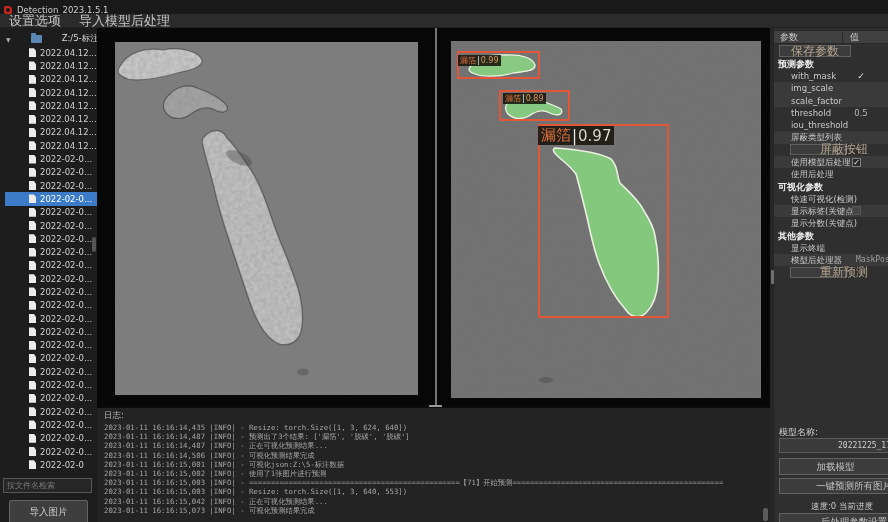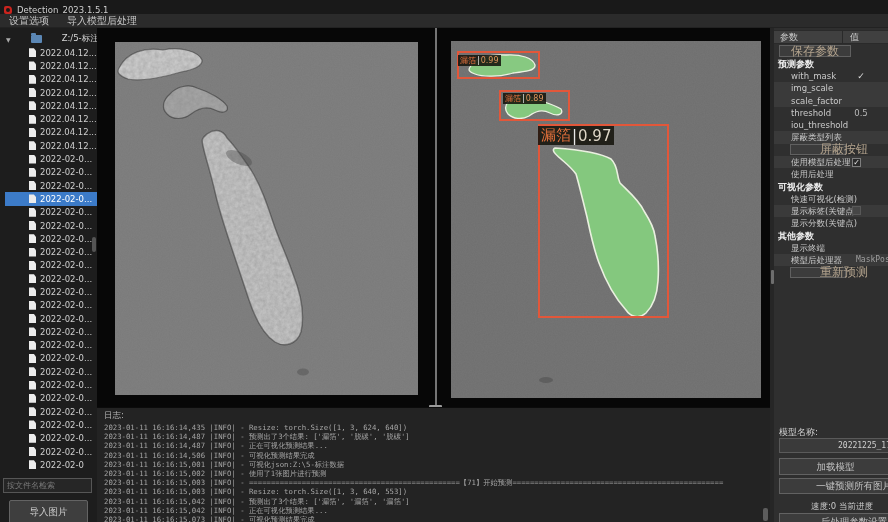--- a/index.html
+++ b/index.html
@@ -7,21 +7,21 @@
   *{box-sizing:border-box;}
   
   .titlebar{position:absolute;left:0;top:0;width:888px;height:20px;background:#191919;
     display:flex;align-items:center;gap:5px;padding-left:4px;}
   .logo{width:8px;height:8px;background:#c9241e;border-radius:2px 4px 2px 2px;position:relative;}
   .logo:after{content:"";position:absolute;left:2px;top:2px;width:4px;height:4px;background:#191919;border-radius:50%;}
   .title-text{font-size:8.5px;color:#cfcfcf;}
   
   .menubar{position:absolute;left:0;top:14px;width:888px;height:14px;background:#2b2b2b;
     display:flex;border-bottom:1px solid #222;}
-  .menu-item{font-size:10px;color:#c6c6c6;line-height:14px;padding:0 9px;cursor:default;}
+  .menu-item{font-size:13px;color:#c6c6c6;line-height:14px;padding:0 9px;cursor:default;}
   
   .sidebar{position:absolute;left:0;top:28px;width:97px;height:494px;background:#1d1d1d;overflow:hidden;}
   .tree{position:absolute;left:0;top:4px;width:97px;}
   .tree-root{display:flex;align-items:center;height:14px;gap:20px;padding-left:6px;color:#d8d8d8;font-size:8.5px;white-space:nowrap;}
   .arrow{font-size:6px;color:#aaa;transform:translateY(-0.5px);}
   .folder-icon{width:11px;height:8px;background:#5b87b5;border-radius:1px;position:relative;flex:0 0 auto;}
   .folder-icon:before{content:"";position:absolute;left:0;top:-2px;width:5px;height:2px;background:#5b87b5;border-radius:1px 1px 0 0;}
   .tree-item{display:flex;align-items:center;height:13.3px;gap:4px;padding-left:24px;margin-left:5px;
     color:#cfcfcf;font-size:8.5px;white-space:nowrap;}
   .tree-item.selected{background:#3c7bc8;color:#fff;}
@@ -318,21 +318,20 @@
     <div class="log-title">日志:</div>
     <div class="log-lines">
         <div class="log-line">2023-01-11 16:16:14,435 |INFO| - Resize: torch.Size([1, 3, 624, 640])</div>
         <div class="log-line">2023-01-11 16:16:14,487 |INFO| - 预测出了3个结果: ['漏箔', '脱碳', '脱碳']</div>
         <div class="log-line">2023-01-11 16:16:14,487 |INFO| - 正在可视化预测结果...</div>
         <div class="log-line">2023-01-11 16:16:14,506 |INFO| - 可视化预测结果完成</div>
         <div class="log-line">2023-01-11 16:16:15,001 |INFO| - 可视化json:Z:\5-标注数据</div>
         <div class="log-line">2023-01-11 16:16:15,002 |INFO| - 使用了1张图片进行预测</div>
         <div class="log-line">2023-01-11 16:16:15,003 |INFO| - ================================================【71】开始预测================================================</div>
         <div class="log-line">2023-01-11 16:16:15,003 |INFO| - Resize: torch.Size([1, 3, 640, 553])</div>
-        <div class="log-line">2023-01-11 16:16:15,042 |INFO| - 预测出了3个结果: ['漏箔', '漏箔', '漏箔']</div>
         <div class="log-line">2023-01-11 16:16:15,042 |INFO| - 正在可视化预测结果...</div>
         <div class="log-line">2023-01-11 16:16:15,073 |INFO| - 可视化预测结果完成</div>
       </div>
     <div class="log-vscroll"></div>
   </div>
 </div>
 
 <div class="rsplit"></div>
 <div class="rscroll"></div>
 <div class="rpanel">

